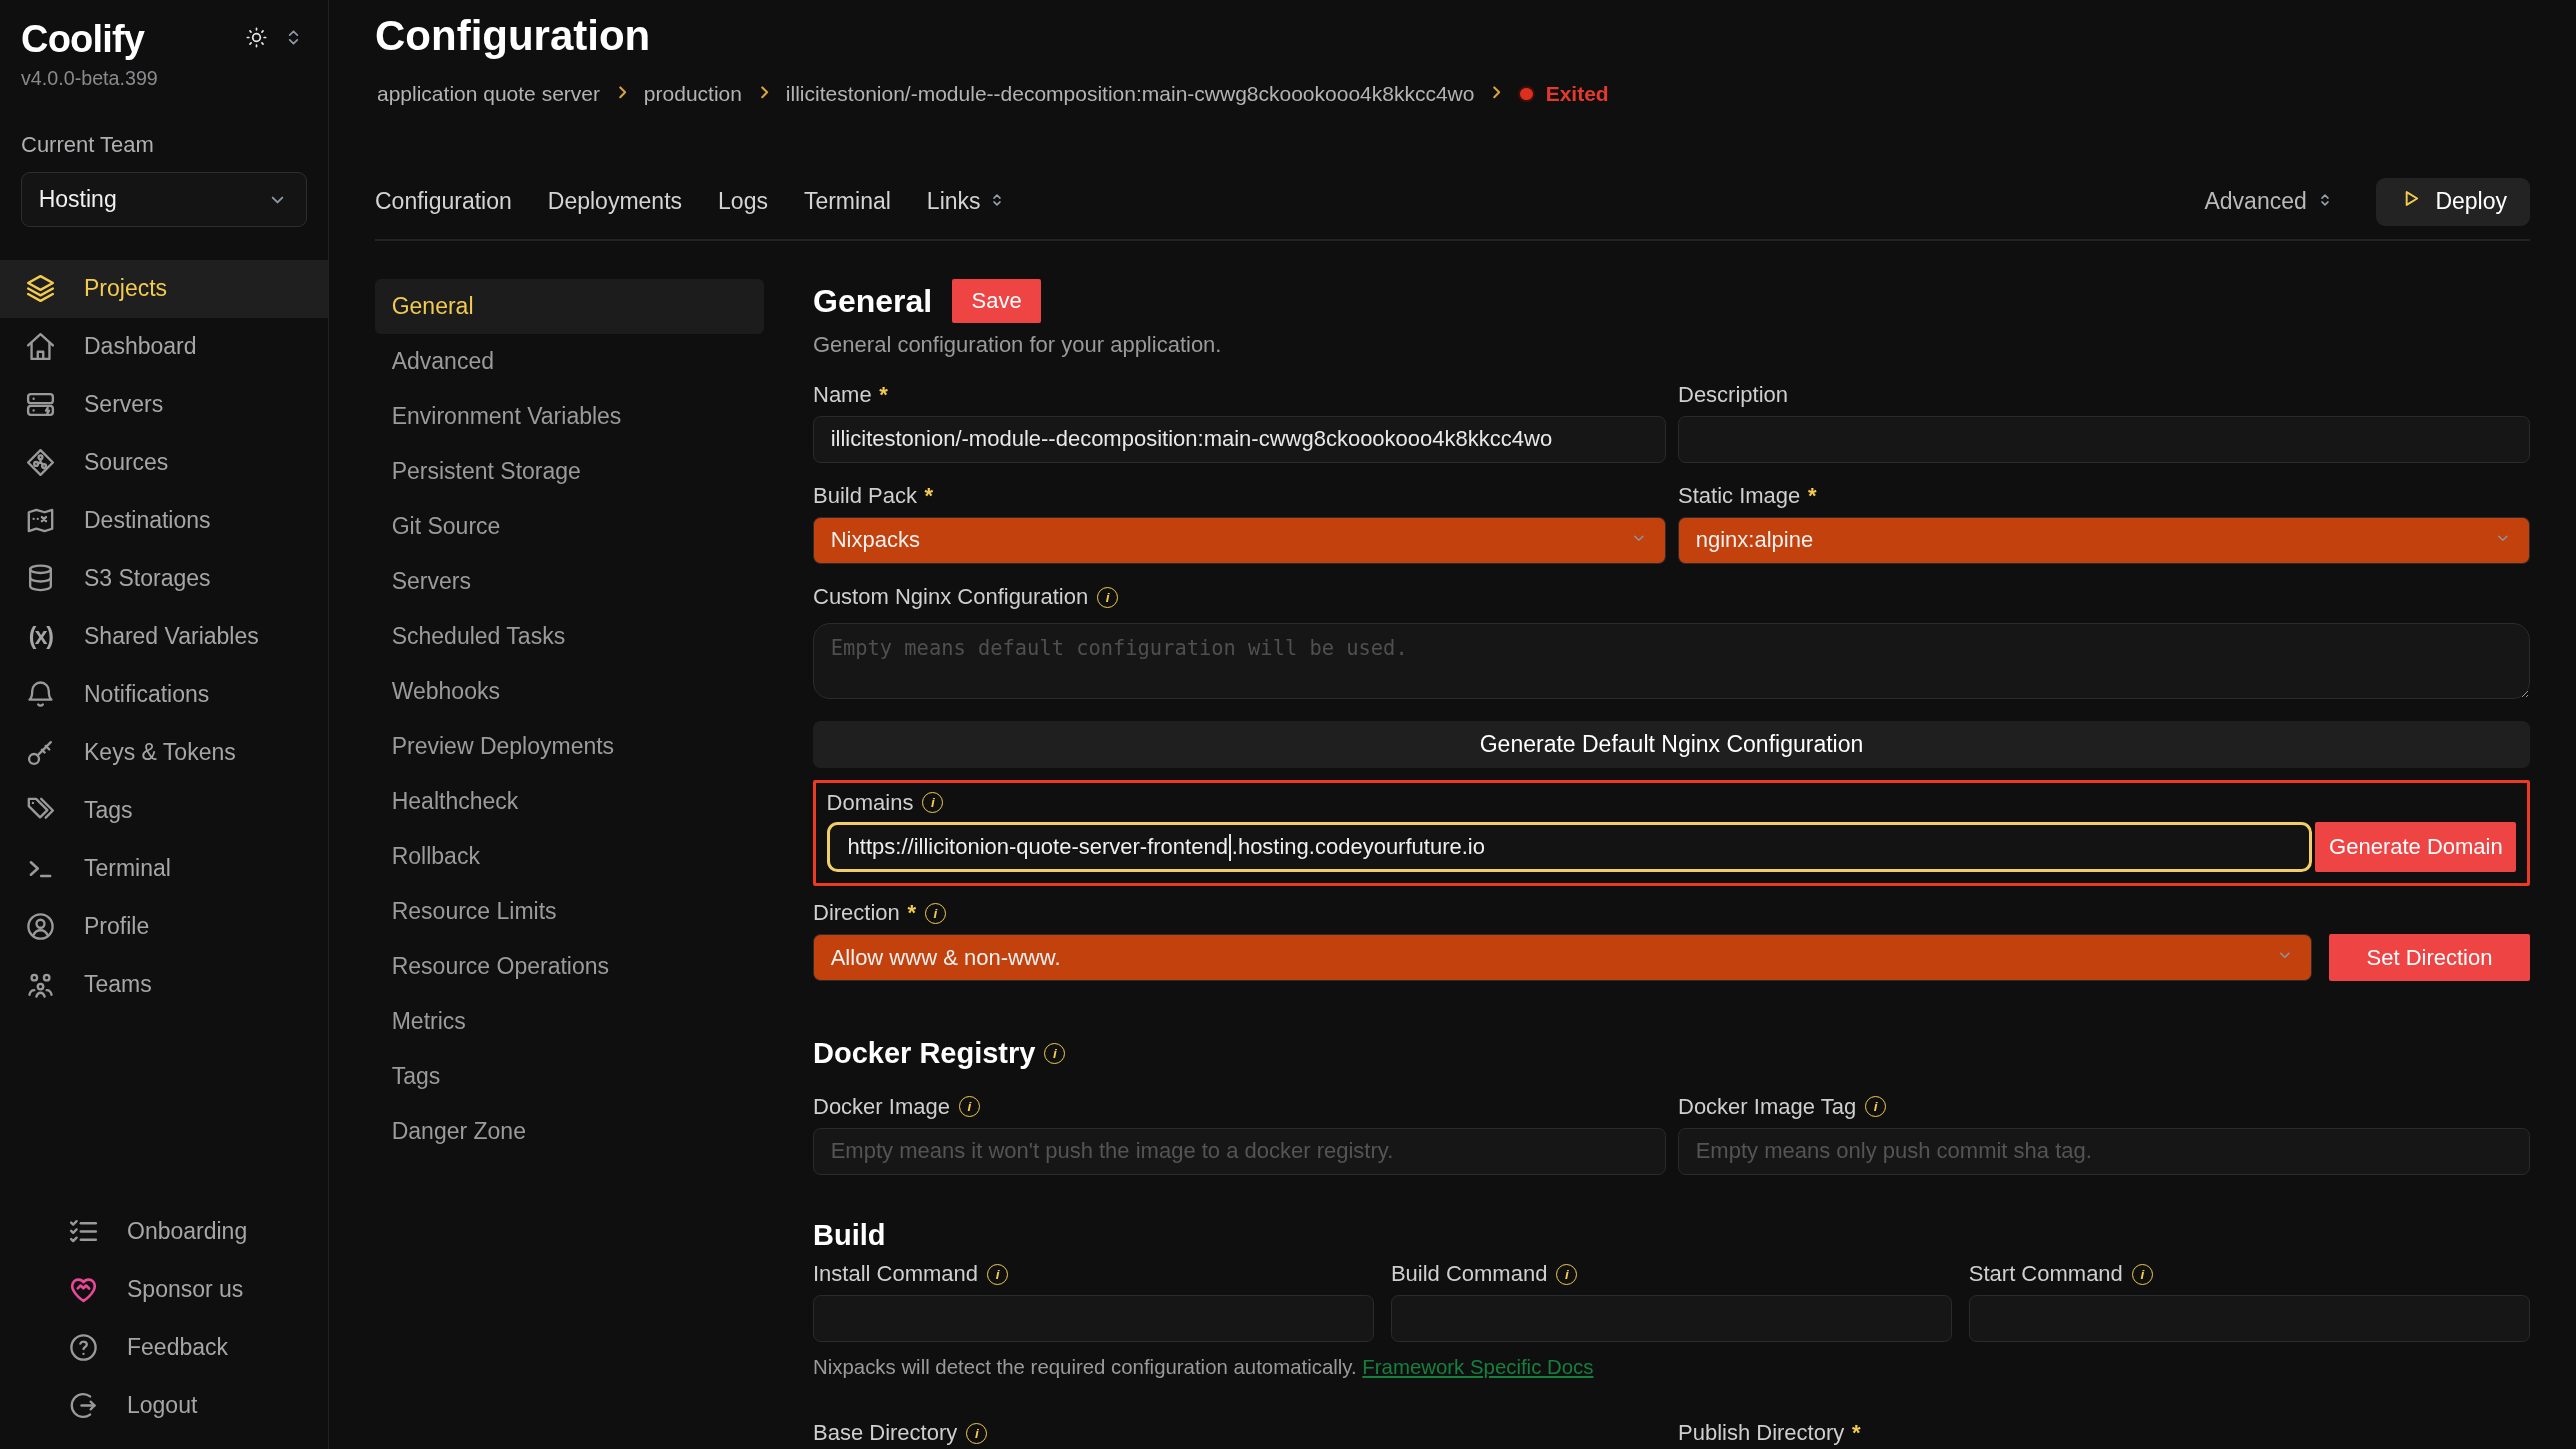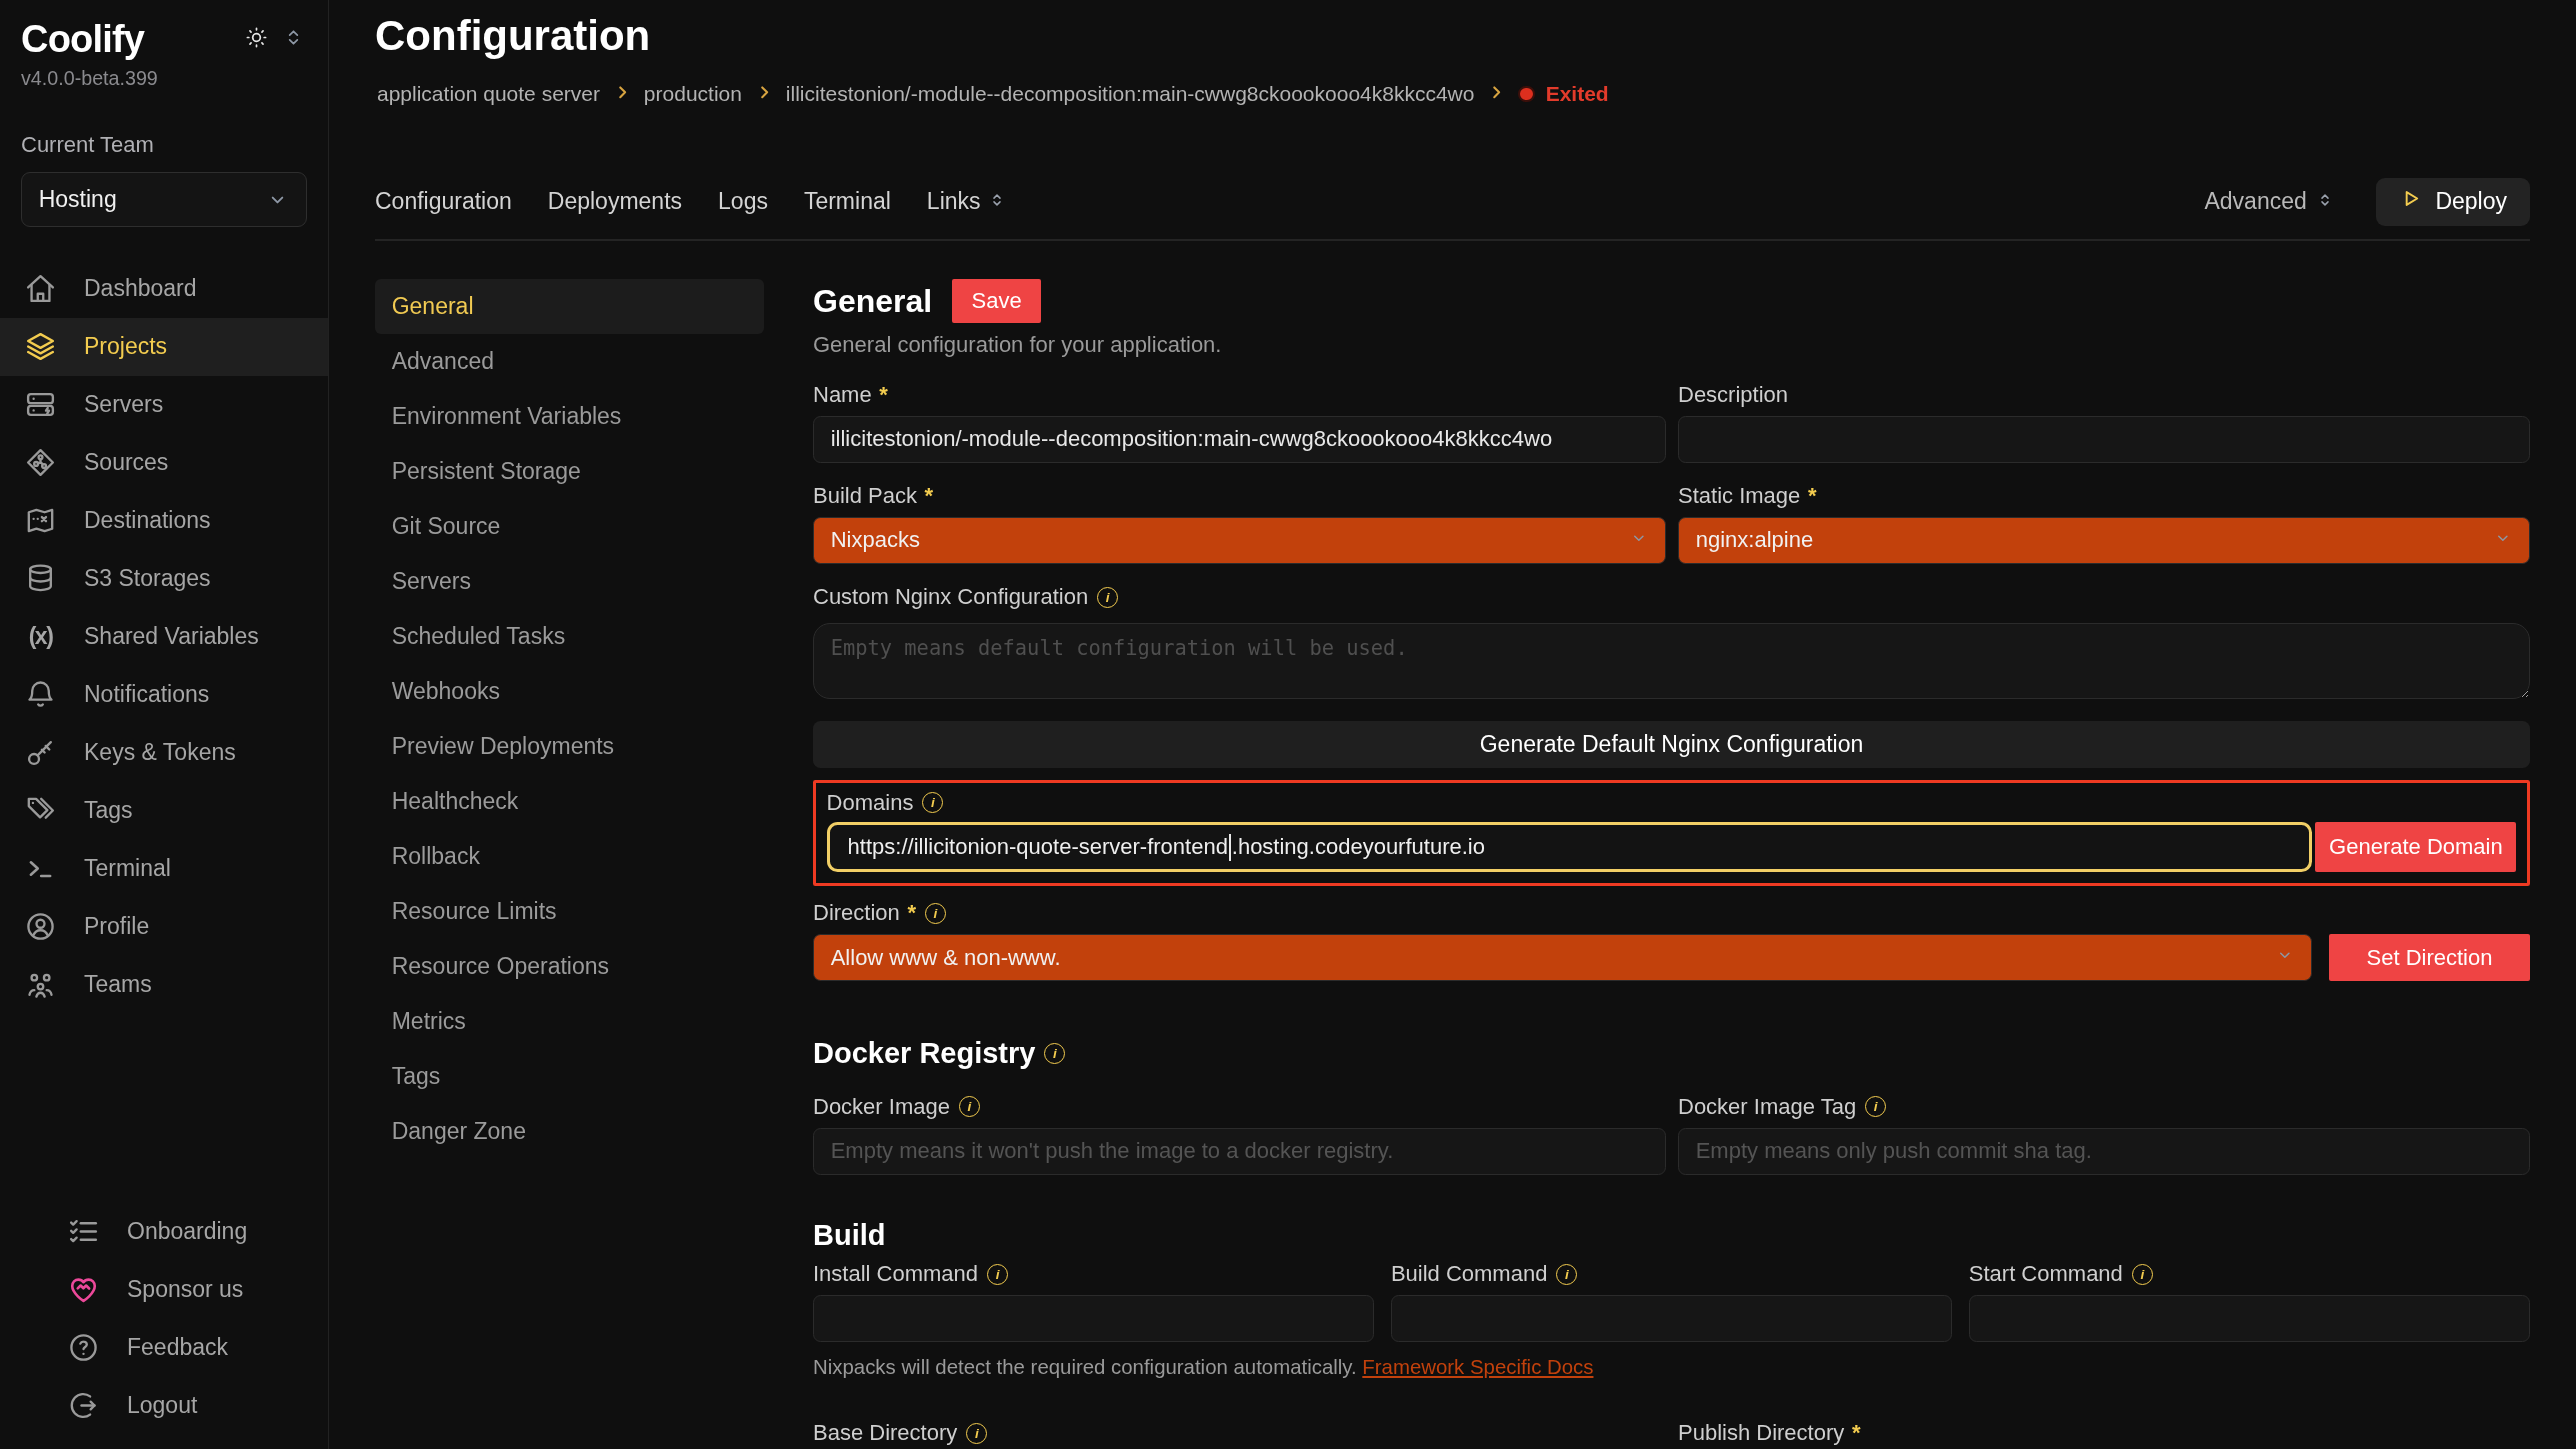--- a/index.html
+++ b/index.html
@@ -88,21 +88,21 @@
   .domains-box { margin-top:12px; border:3px solid #ee3a22; border-radius:2.3px; padding:6px 10.6px 10.6px; }
   .domains-row { display:flex; gap:3px; margin-top:6px; }
   .domain-input { flex:1; height:50px; border:3px solid #f2cf66; border-radius:10.6px; background:#131313;
     display:flex; align-items:center; padding:0 18px; font-size:22px; color:#efefef; white-space:nowrap; overflow:hidden; }
   .caret { display:inline-block; width:2.3px; height:27px; background:#e8e8e8; margin:0 0.8px; }
   .end-btn { width:201px; height:50px; font-size:22px; }
   .dir-row { display:flex; gap:16.7px; margin-top:0; }
   .dir-row .sel { flex:1; }
   .dir-row .btn { width:201px; height:47px; font-size:22px; }
   .note { margin-top:13.6px; font-size:20.4px; color:#9a9a9a; }
-  .note a { color:#c2410c; text-decoration:underline; cursor:pointer; }
+  .note a { color:#15803d; text-decoration:underline; cursor:pointer; }
 </style>
 </head>
 <body>
 
 <aside class="sidebar">
   <div class="sb-head">
     <div class="brand">Coolify</div>
     <div class="sb-head-icons">
       <span>
         <svg class="icn-sm" viewBox="0 0 24 24" fill="none" stroke="currentColor" stroke-width="1.8" stroke-linecap="round">
@@ -124,35 +124,35 @@
   <div class="team-select">
     <span>Hosting</span>
     <span class="chev">
       <svg class="icn-sm" viewBox="0 0 24 24" fill="none" stroke="currentColor" stroke-width="2" stroke-linecap="round" stroke-linejoin="round">
           <path d="m7 10 5 5 5-5"></path>
         </svg>
     </span>
   </div>
 
   <nav class="nav">
+    <div class="nav-item active">
+      <svg class="icn" viewBox="0 0 24 24" fill="none" stroke="currentColor" stroke-width="1.7" stroke-linecap="round" stroke-linejoin="round">
+          <path d="M12 3 3 8l9 5 9-5-9-5Z"></path>
+          <path d="m3 12 9 5 9-5"></path>
+          <path d="m3 16 9 5 9-5"></path>
+        </svg>
+      <span>Projects</span>
+    </div>
     <div class="nav-item">
       <svg class="icn" viewBox="0 0 24 24" fill="none" stroke="currentColor" stroke-width="1.7" stroke-linecap="round" stroke-linejoin="round">
           <path d="M3 11.2 12 3l9 8.2"></path>
           <path d="M5.5 9.5V21h13V9.5"></path>
           <path d="M10 21v-5.2h4V21"></path>
         </svg>
       <span>Dashboard</span>
-    </div>
-    <div class="nav-item active">
-      <svg class="icn" viewBox="0 0 24 24" fill="none" stroke="currentColor" stroke-width="1.7" stroke-linecap="round" stroke-linejoin="round">
-          <path d="M12 3 3 8l9 5 9-5-9-5Z"></path>
-          <path d="m3 12 9 5 9-5"></path>
-          <path d="m3 16 9 5 9-5"></path>
-        </svg>
-      <span>Projects</span>
     </div>
     <div class="nav-item">
       <svg class="icn" viewBox="0 0 24 24" fill="none" stroke="currentColor" stroke-width="1.7" stroke-linecap="round" stroke-linejoin="round">
           <rect x="3" y="4.5" width="18" height="6.5" rx="2"></rect>
           <rect x="3" y="13" width="18" height="6.5" rx="2"></rect>
           <path d="M7 7.8h.01M7 16.3h.01"></path>
           <path d="m17.3 14.5-1.3 2h2.2l-1.3 2.2"></path>
         </svg>
       <span>Servers</span>
     </div>

